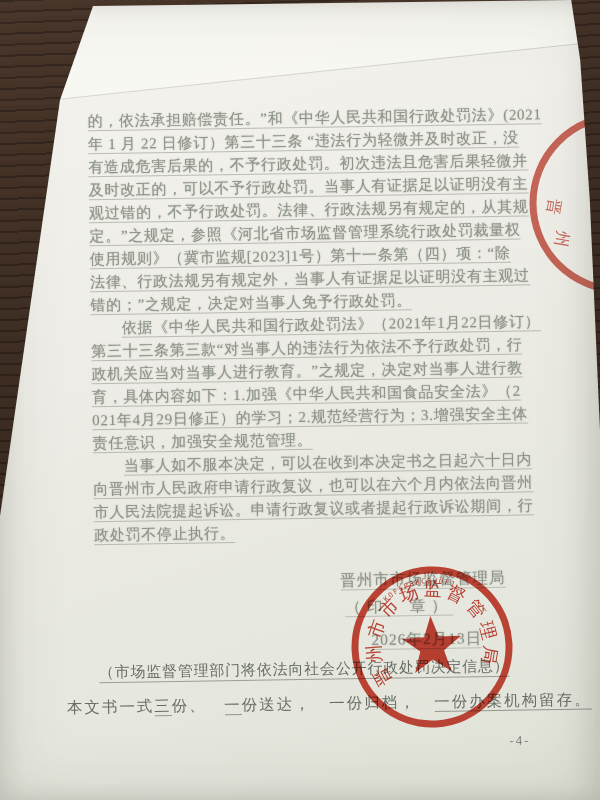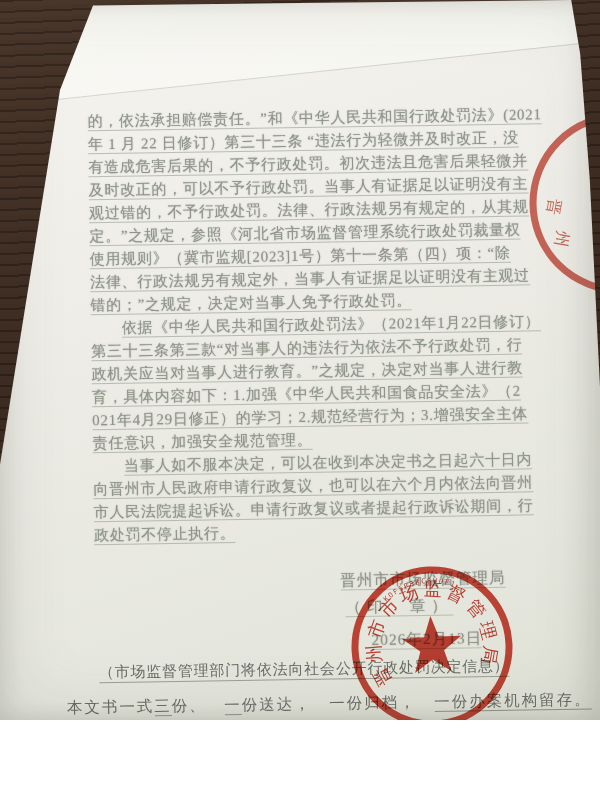--- a/index.html
+++ b/index.html
@@ -1,17 +1,17 @@
 <!DOCTYPE html>
 <html><head>
 <meta charset="utf-8">
 <style>
   html,body{margin:0;padding:0;}
   .scene{
-    position:relative;width:600px;height:720px;overflow:hidden;
+    position:relative;width:600px;height:800px;overflow:hidden;
     background:
       repeating-linear-gradient(178deg, rgba(0,0,0,.28) 0 2px, rgba(0,0,0,0) 2px 7px, rgba(60,40,28,.18) 7px 11px),
       linear-gradient(160deg,#4a372b 0%,#3b2b21 45%,#33251c 100%);
     font-family:"Liberation Serif","DejaVu Serif",serif;
   }
   
   .paper{
     position:absolute;inset:0;
     clip-path:polygon(15.5% 0.75%,95.2% 0%,96.7% 7.5%,98.3% 25%,100% 53.8%,100% 100%,0% 100%,0% 64.5%,10% 12.5%);
     background:linear-gradient(162deg,#f4f3ef 4%,#edece6 42%,#e6e7de 76%,#dfe1d6 100%);

